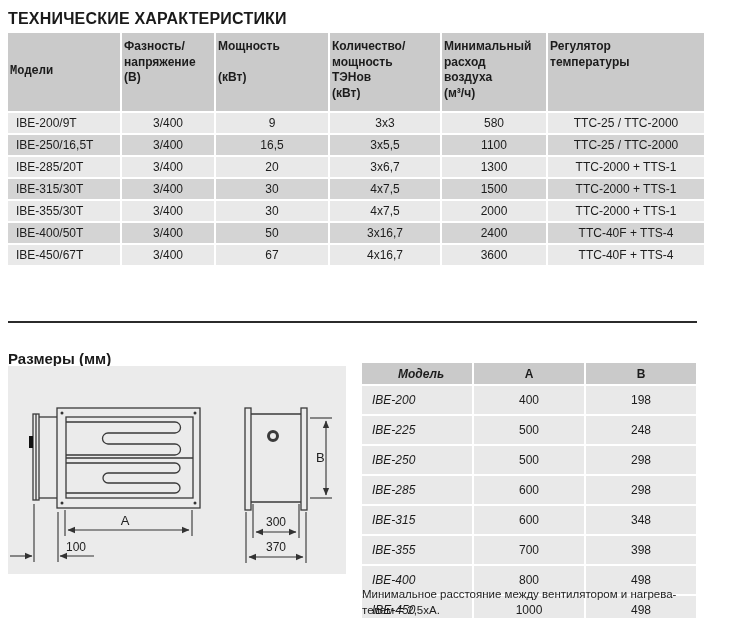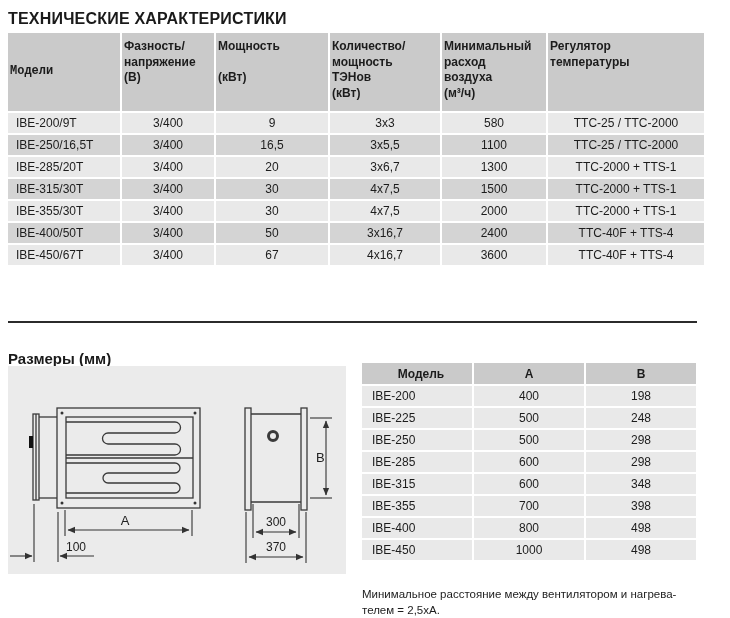--- a/index.html
+++ b/index.html
@@ -31,23 +31,23 @@
   .specs td:first-child{text-align:left;padding-left:8px;margin-top:44px;}
   .specs tbody tr:nth-child(odd) td{background:var(--row-light,#e9e9e9);}
   .specs tbody tr:nth-child(even) td{background:var(--row-dark,#d4d4d4);}
   
   .dims{left:360px;top:361px;width:338px;}
   .dims th{
     background:var(--header-bg,#cacaca);font-size:12px;font-weight:bold;height:21px;
     text-align:center;vertical-align:middle;padding:0 2px;
   }
   .dims td{
-    background:var(--row-light,#e9e9e9);font-size:12px;height:20px;text-align:center;padding:0 2px;
-  }
-  .dims th:first-child,.dims td:first-child{text-align:left;padding-left:10px;}
+    background:var(--row-light,#e9e9e9);font-size:12px;height:28px;text-align:center;padding:0 2px;
+  }
+  .dims th:first-child,.dims td:first-child{text-align:left;padding-left:10px;font-style:italic;}
   .dims th:first-child{text-align:center;}
   
   .rule{left:8px;top:321px;width:689px;height:2px;background:#2b2b2b;}
   
   .drawing{left:8px;top:366px;}
   .note{
     left:362px;top:577px;width:345px;font-size:11.5px;line-height:1.4;color:#1c1c1c;margin-top:9px;
   }
   svg text{font-family:"Liberation Sans",sans-serif;fill:#222;}
 </style>

